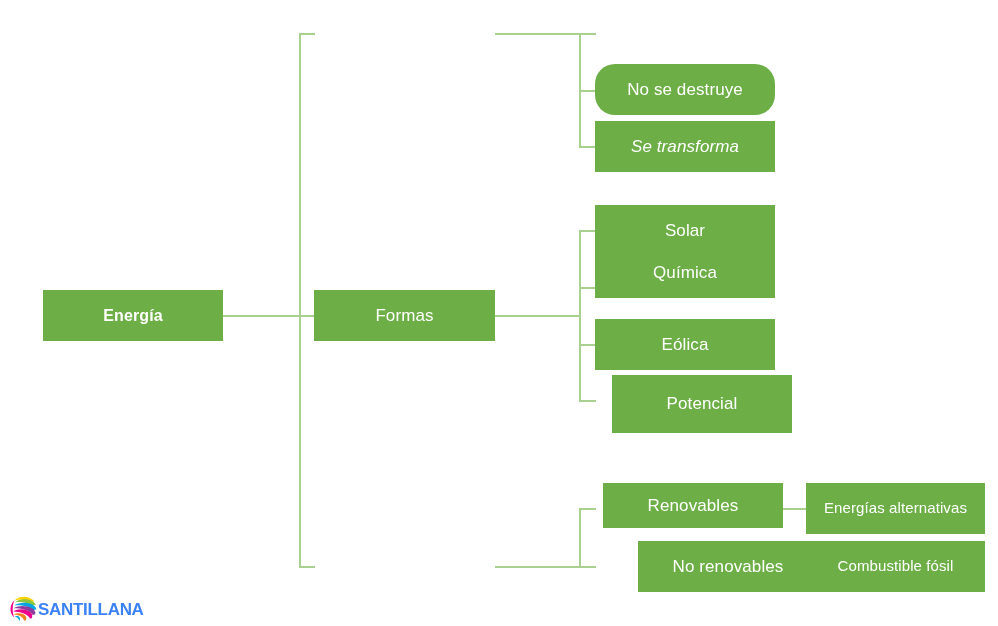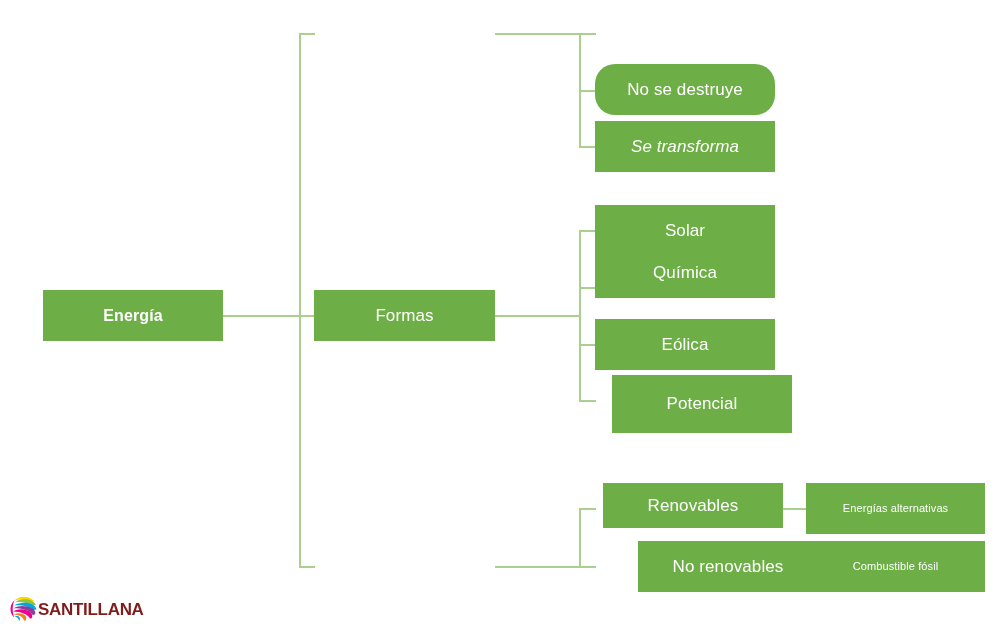--- a/index.html
+++ b/index.html
@@ -31,21 +31,21 @@
     box-sizing: border-box;
     padding: 2px 6px;
     z-index: 2;
   }
   .node.root {
     font-weight: bold;
     font-size: 16px;
   }
   .node.lvl2 { font-size: 17px; }
   .node.lvl3 { font-size: 17px; }
-  .node.lvl4 { font-size: 11px; }
+  .node.lvl4 { font-size: 15px; }
 
   
   .conn {
     position: absolute;
     background: #A9D08E;
     z-index: 1;
   }
   .conn.h { height: 2px; }
   .conn.v { width: 2px; }
 
@@ -65,21 +65,21 @@
     height: 30px;
     flex: 0 0 30px;
     position: relative;
     margin-right: 2px;
   }
   #logo .wordmark {
     font-family: "Liberation Sans", sans-serif;
     font-weight: bold;
     font-size: 17px;
     letter-spacing: -0.3px;
-    color: #7f1d1d;
+    color: #3b82f6;
     line-height: 1;
     margin-left: -2px;
     margin-top: 4px;
   }
 </style>
 </head>
 <body>
 
 <div id="canvas">
 

